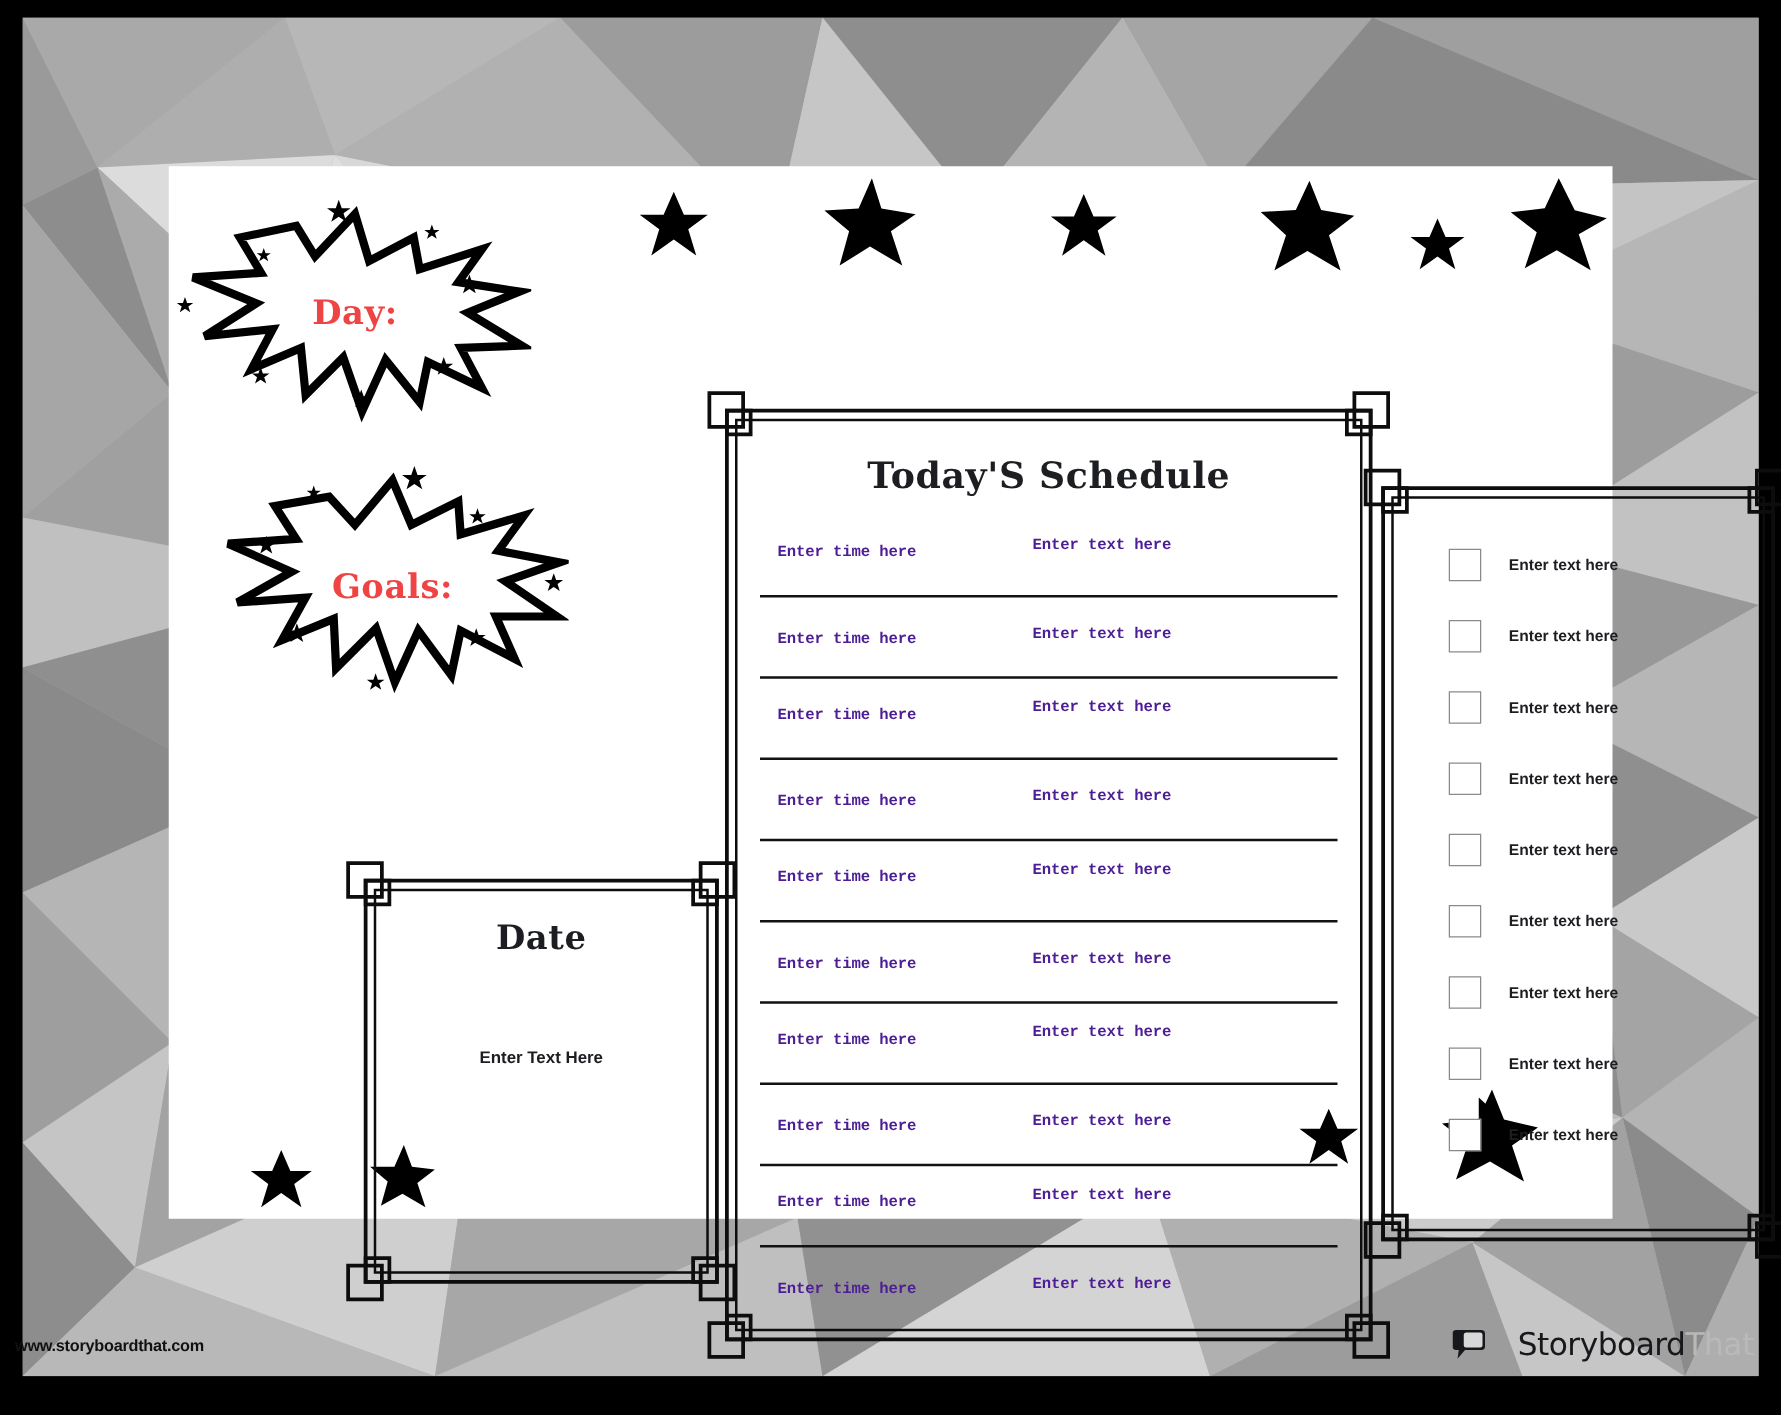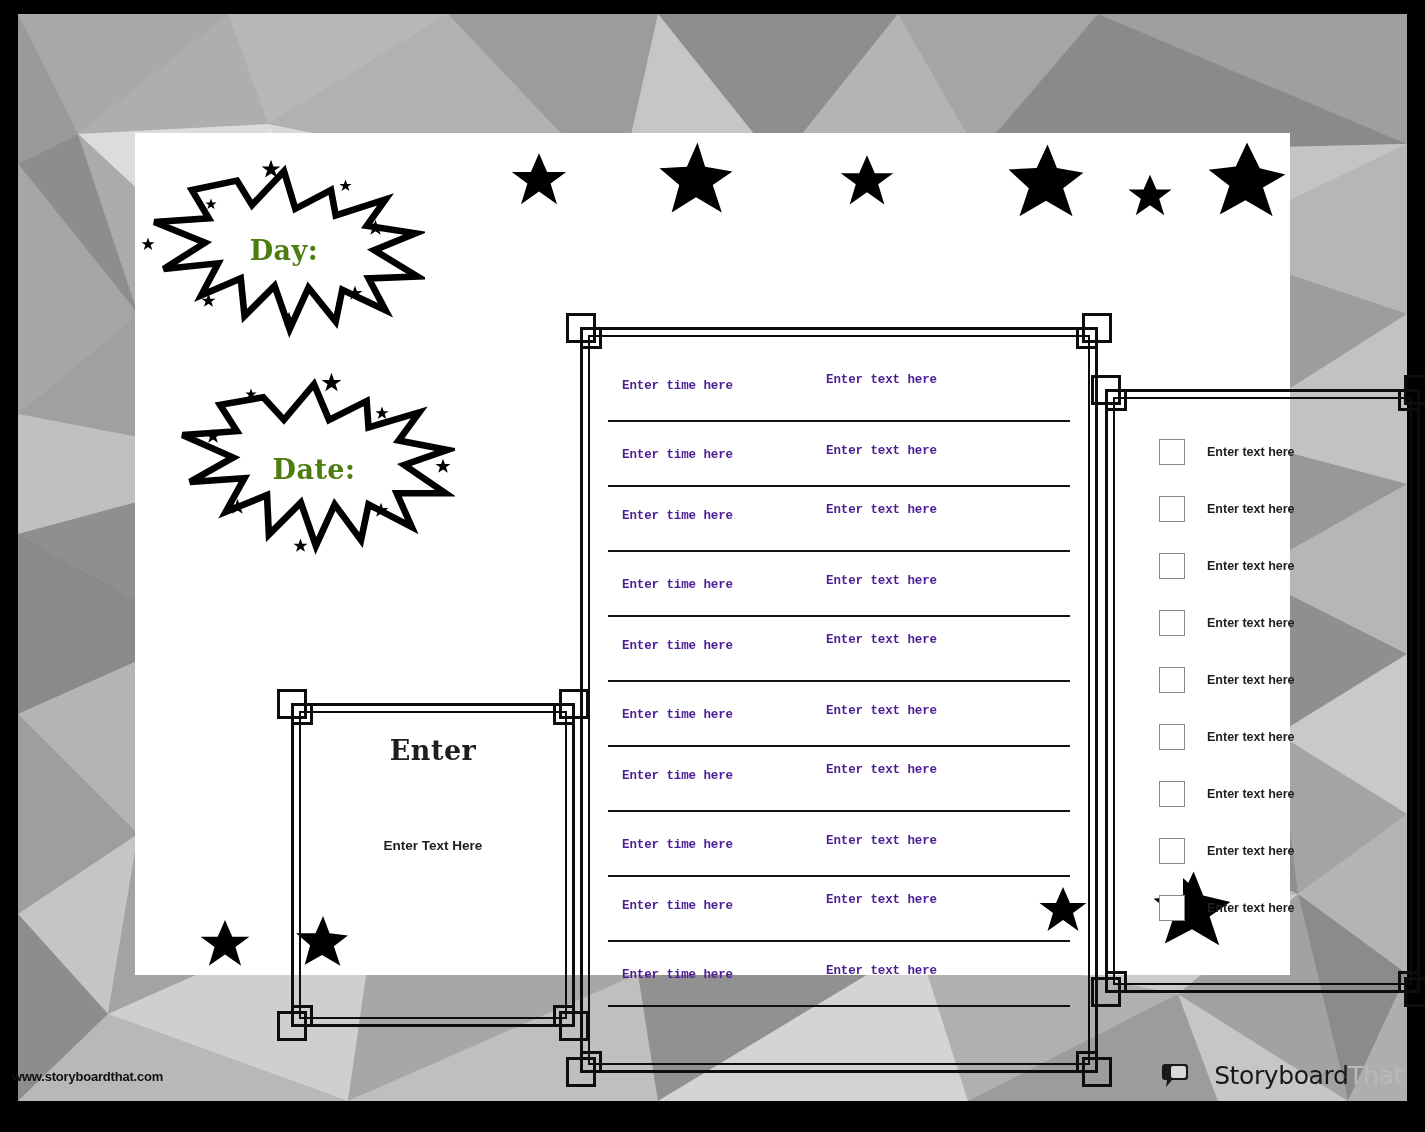--- a/index.html
+++ b/index.html
@@ -70,21 +70,21 @@
   
   .burst { position: absolute; }
   .burst svg { display:block; width:100%; height:100%; }
   .burst-label {
     position: absolute;
     width: 100%;
     text-align: center;
     font-family: "DejaVu Serif", serif;
     font-weight: bold;
     font-size: 27px;
-    color: #4d7c0f;
+    color: #ef4444;
     letter-spacing: .5px;
   }
 
   
   .frame { position: absolute; }
   .frame > .f-outer,
   .frame > .f-inner {
     position: absolute;
     border: 3px solid #0d0d0d;
   }
@@ -390,21 +390,21 @@
           </svg>
       </div>
     </div>
 
     <div class="burst" style="left:38px;top:237px;width:282px;height:190px;">
       <svg viewBox="0 0 300 200">
         <path d="M96 28 L118 52 L150 14 L166 52 L206 32 L208 60 L262 44 L240 74 L292 84 L246 100
                  L290 130 L238 130 L254 166 L208 142 L200 180 L172 142 L152 186 L136 140
                  L102 174 L100 132 L56 150 L76 114 L18 118 L64 92 L10 68 L68 64 L50 36 Z" fill="#fff" stroke="#000" stroke-width="7" stroke-linejoin="miter"></path>
       </svg>
-      <div class="burst-label" style="top:84px;">Date:</div>
+      <div class="burst-label" style="top:84px;">Goals:</div>
       <div class="star" style="left:148px;top:2px;width:21px;height:21px;">
         <svg viewBox="0 0 100 100">
             <path d="M50 4 L62 38 L97 38 L69 58 L80 92 L50 72 L20 92 L31 58 L3 38 L38 38 Z" fill="#000"></path>
           </svg>
       </div>
       <div class="star" style="left:72px;top:18px;width:12px;height:12px;">
         <svg viewBox="0 0 100 100">
             <path d="M50 4 L62 38 L97 38 L69 58 L80 92 L50 72 L20 92 L31 58 L3 38 L38 38 Z" fill="#000"></path>
           </svg>
       </div>
@@ -454,20 +454,21 @@
       <div class="corner bl">
           <span class="sq-big"></span>
           <span class="sq-small"></span>
         </div>
       <div class="corner br">
           <span class="sq-big"></span>
           <span class="sq-small"></span>
         </div>
 
       <div class="frame-body">
+        <div class="sec-title" id="schedule-title">Today'S Schedule</div>
         <div id="schedule-rows">
             <div class="sched-row hi">
               <div class="sched-time">Enter time here</div>
               <div class="sched-text">Enter text here</div>
             </div>
             <div class="sched-row lo">
               <div class="sched-time">Enter time here</div>
               <div class="sched-text">Enter text here</div>
             </div>
             <div class="sched-row hi">
@@ -582,21 +583,21 @@
       <div class="corner bl">
           <span class="sq-big"></span>
           <span class="sq-small"></span>
         </div>
       <div class="corner br">
           <span class="sq-big"></span>
           <span class="sq-small"></span>
         </div>
 
       <div class="frame-body">
-        <div class="sec-title" id="notes-title">Enter</div>
+        <div class="sec-title" id="notes-title">Date</div>
         <div id="notes-placeholder">Enter Text Here</div>
       </div>
     </div>
 
   </div>
 
   <div id="cursor">
     <svg viewBox="0 0 14 21">
         <path d="M1 1 L1 17 L5 13 L8 20 L11 19 L8 12 L13 12 Z" fill="#000"></path>
       </svg>

